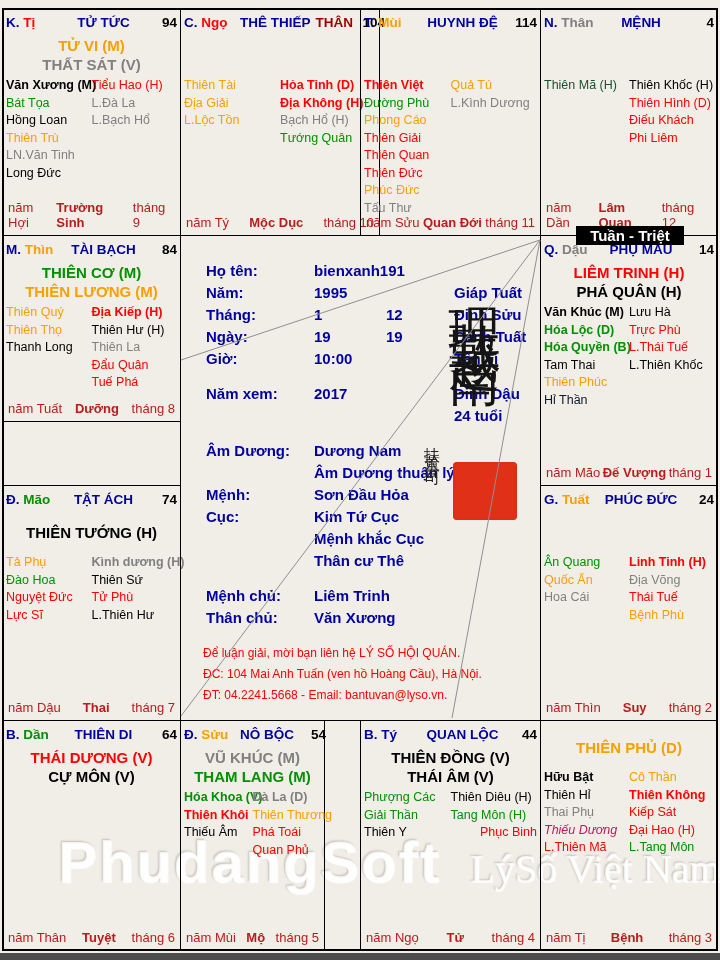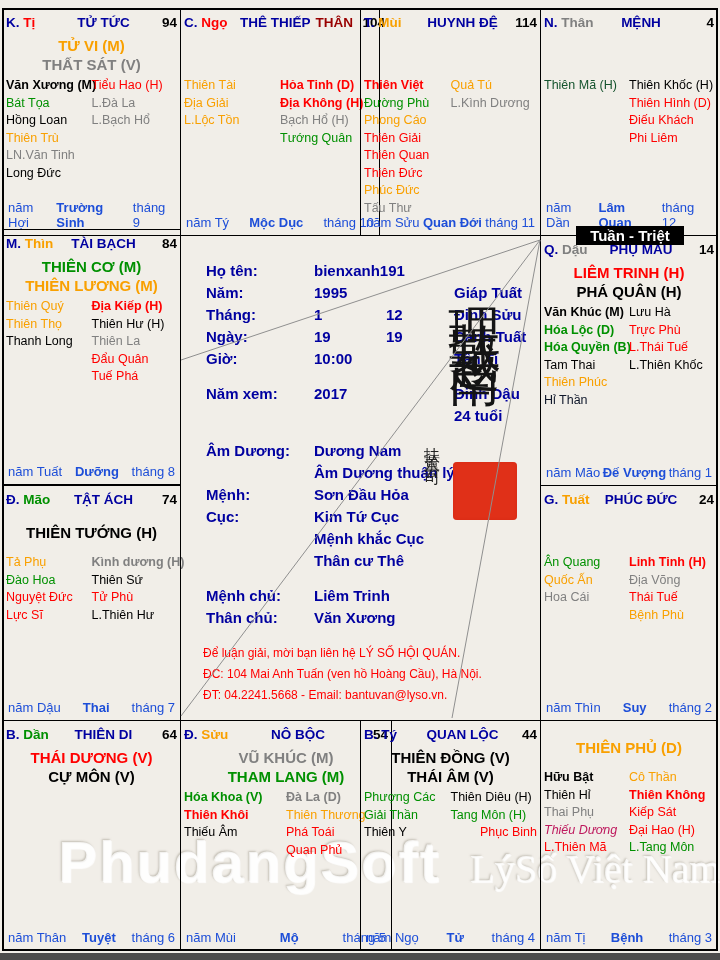--- a/index.html
+++ b/index.html
@@ -16,45 +16,45 @@
   .wm-left{left:58px;top:828px;font-size:58px;font-weight:bold;letter-spacing:2px;}
   .wm-right{left:470px;top:845px;font-size:40px;font-family:"Liberation Serif",serif;}
   
   .frame{position:absolute;left:2px;top:8px;width:712px;height:939px;border:2px solid #000;z-index:1;pointer-events:none;}
   .bottom-strip{position:absolute;left:0;top:953px;width:720px;height:7px;background:#4c4c4c;}
   .cell{position:absolute;box-sizing:border-box;border:1px solid #000;padding:2px 3px;z-index:2;}
   .c0{left:2px;top:8px;width:179px;height:228px}
   .c1{left:180px;top:8px;width:200px;height:228px}
   .c2{left:360px;top:8px;width:181px;height:228px}
   .c3{left:540px;top:8px;width:178px;height:228px}
-  .c4{left:2px;top:229px;width:179px;height:256px}
+  .c4{left:2px;top:235px;width:179px;height:187px}
   .c5{left:540px;top:235px;width:178px;height:251px}
   .c6{left:2px;top:485px;width:179px;height:236px}
   .c7{left:540px;top:485px;width:178px;height:236px}
   .c8{left:2px;top:720px;width:179px;height:231px}
-  .c9{left:180px;top:720px;width:212px;height:231px}
+  .c9{left:180px;top:720px;width:145px;height:231px}
   .c10{left:360px;top:720px;width:181px;height:231px}
   .c11{left:540px;top:720px;width:178px;height:231px}
   .center{position:absolute;left:180px;top:235px;width:361px;height:486px;border:1px solid #000;box-sizing:border-box;z-index:2;}
   
   .hdr{display:grid;grid-template-columns:56px 1fr 32px;align-items:center;
        font-size:13.5px;font-weight:bold;margin-top:3px;line-height:17px;}
   .hdr-left{white-space:nowrap;}
   .hdr-mid{text-align:center;white-space:nowrap;}
   .hdr-num{text-align:right;color:#000;}
   .palace{color:#0000a0;}
   .palace-extra{margin-left:5px;}
   .mains{height:44px;margin-top:2px;display:flex;flex-direction:column;justify-content:center;
          text-align:center;font-size:15px;font-weight:bold;line-height:19px;}
   .cols{display:flex;font-size:12.5px;line-height:17.5px;}
   .colL,.colR{width:50%;}
   .star{display:block;white-space:nowrap;}
   .b{font-weight:bold;}
   .cell-footer{position:absolute;left:5px;right:5px;bottom:5px;display:flex;
-               justify-content:space-between;font-size:13px;color:#1d4ed8;align-items:baseline;}
+               justify-content:space-between;font-size:13px;color:#b91c1c;align-items:baseline;}
   .fs{font-weight:bold;}
   
   .info{position:absolute;left:25px;top:24px;font-size:15px;font-weight:bold;color:#0000a0;z-index:3;}
   .irow{display:flex;line-height:22px;}
   .irow.gap{margin-top:13px;}
   .irow span{white-space:nowrap;}
   .lbl{width:108px;}
   .v1{width:72px;}
   .v2{width:68px;}
   .contact{position:absolute;left:22px;bottom:14px;color:#ff0000;font-weight:normal;

